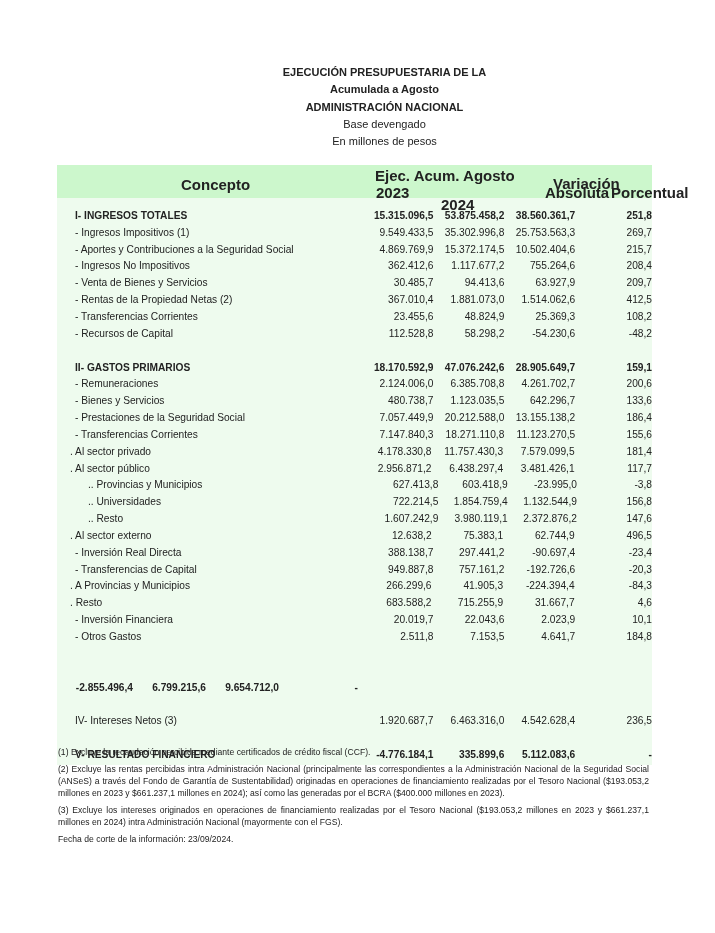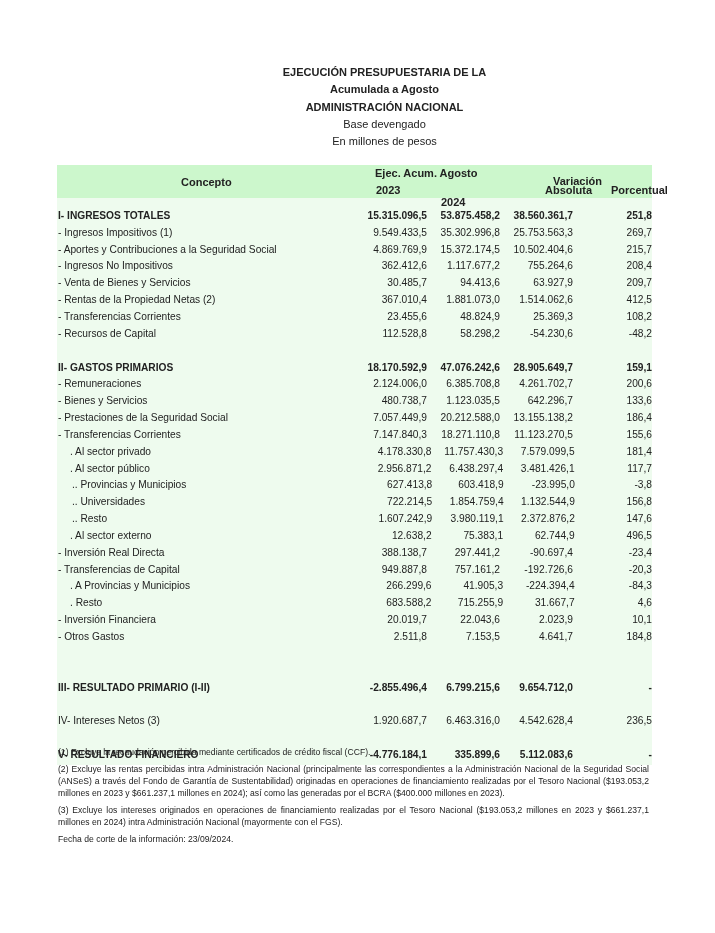--- a/index.html
+++ b/index.html
@@ -1,32 +1,32 @@
 <!DOCTYPE html>
 <html><head>
 <meta charset="utf-8">
 <style>
   html, body { margin: 0; padding: 0; background: #ffffff; }
   body { width: 715px; height: 933px; position: relative; font-family: "Liberation Sans", sans-serif; color: #222; }
   .titles { position: absolute; top: 64px; left: 0; width: 715px; text-align: center; font-size: 11px; line-height: 17.3px; margin-left: 27px; }
   .titles .b { font-weight: bold; }
   .tbl-wrap { position: absolute; left: 57px; top: 165px; width: 595px; }
-  .hdr { background: #ccf7cc; height: 33px; position: relative; font-size: 11px; font-weight: bold; }
+  .hdr { background: #ccf7cc; height: 33px; position: relative; font-size: 15px; font-weight: bold; }
   .hdr span { position: absolute; }
   .body { background: #eefbee; padding-top: 9px; padding-bottom: 2px; }
   .row { display: flex; height: 16.85px; align-items: center; font-size: 10.2px; }
   .row.b { font-weight: bold; }
   .row.gap { height: 16.85px; }
-  .c0 { width: 293px; padding-left: 1px; white-space: nowrap; }
+  .c0 { width: 293px; padding-left: 18px; white-space: nowrap; }
   .c1 { width: 76px; text-align: right; }
   .c2 { width: 73px; text-align: right; }
   .c3 { width: 73px; text-align: right; }
   .c4 { width: 79px; text-align: right; }
   .ind1 { padding-left: 13px; }
-  .ind2 { padding-left: 15px; }
+  .ind2 { padding-left: 31px; }
   .notes { position: absolute; left: 58px; top: 746px; width: 591px; font-size: 8.6px; line-height: 12.3px; color: #222; }
   .notes p { margin: 0 0 4.5px 0; text-align: justify; }
 </style>
 </head>
 <body>
 
 <div class="titles">
   <div class="b">EJECUCIÓN PRESUPUESTARIA DE LA</div>
   <div class="b">Acumulada a Agosto</div>
   <div class="b">ADMINISTRACIÓN NACIONAL</div>
@@ -217,21 +217,20 @@
       <div class="row">
         <div class="c0">- Otros Gastos</div>
         <div class="c1">2.511,8</div>
         <div class="c2">7.153,5</div>
         <div class="c3">4.641,7</div>
         <div class="c4">184,8</div>
       </div>
       <div class="row gap"></div>
       <div class="row gap"></div>
       <div class="row b">
-        <div class="c0">III- RESULTADO PRIMARIO (I-II)</div>
         <div class="c1">-2.855.496,4</div>
         <div class="c2">6.799.215,6</div>
         <div class="c3">9.654.712,0</div>
         <div class="c4">-</div>
       </div>
       <div class="row gap"></div>
       <div class="row">
         <div class="c0">IV- Intereses Netos (3)</div>
         <div class="c1">1.920.687,7</div>
         <div class="c2">6.463.316,0</div>

